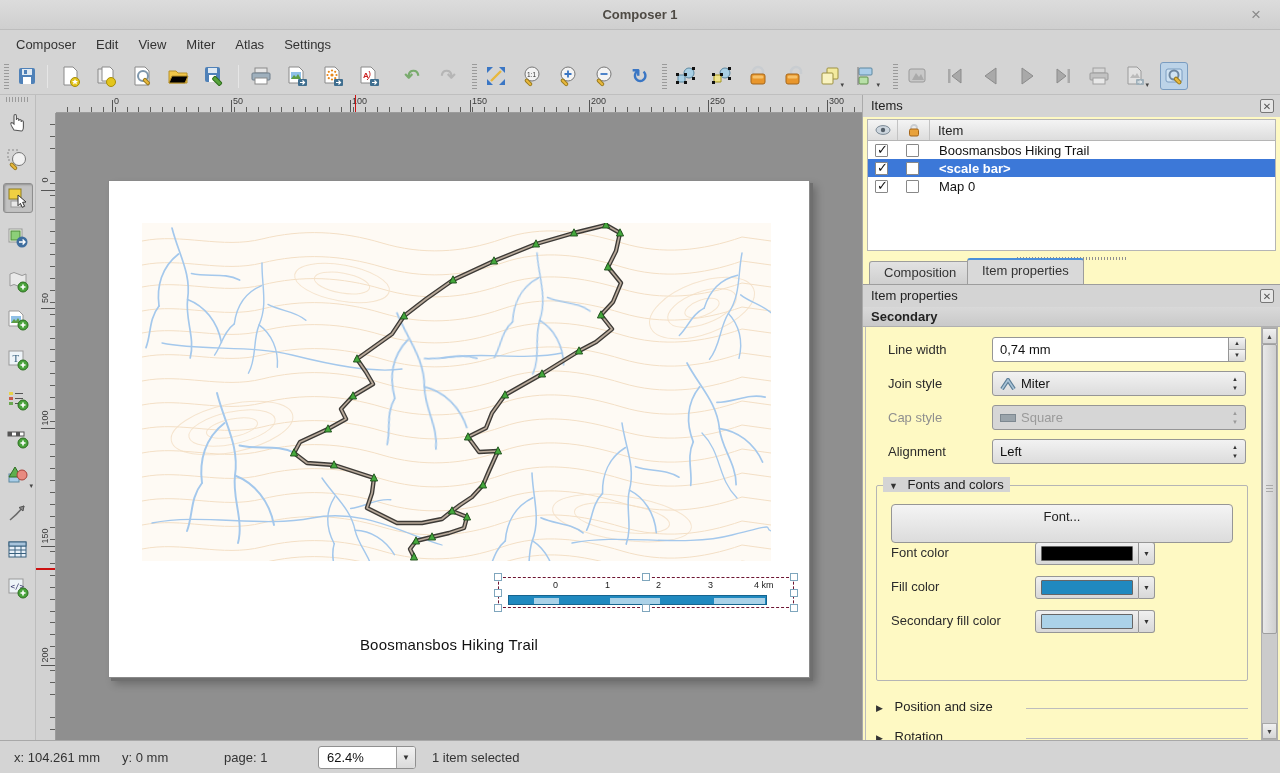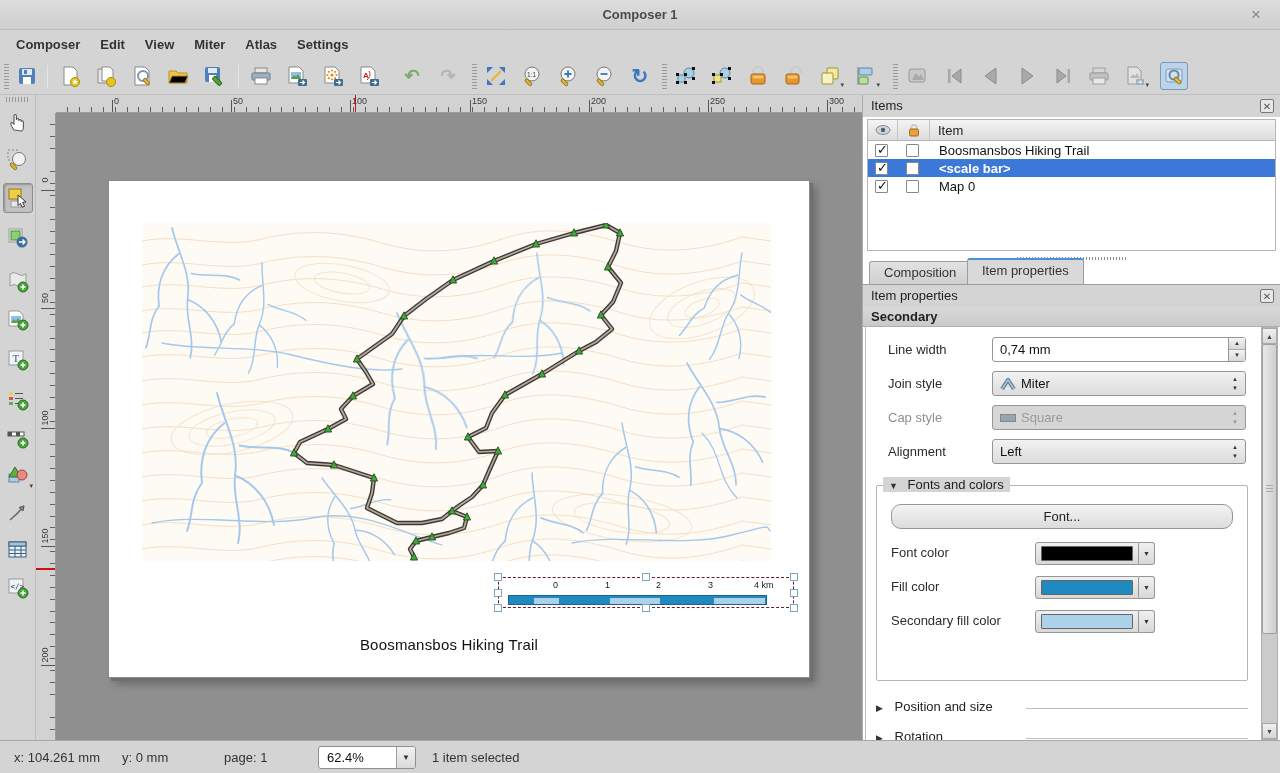--- a/index.html
+++ b/index.html
@@ -8,21 +8,21 @@
     background:#d4d4d4; }
   
   #titlebar { position:absolute; left:0; top:0; width:1280px; height:30px;
     background:linear-gradient(#dcdcdc,#cfcfcf); border-bottom:1px solid #bdbdbd; }
   #titlebar .title { position:absolute; left:0; right:0; top:7px; text-align:center;
     font-weight:bold; color:#4e4a44; }
   #titlebar .wclose { position:absolute; right:14px; top:5px; width:20px; height:20px;
     color:#8a8a8a; font-size:17px; line-height:20px; text-align:center; cursor:default; }
   
   #menubar { position:absolute; left:0; top:30px; width:1280px; height:28px;
-    background:#d4d4d4; display:flex; align-items:center; padding-left:6px;font-weight:bold; }
+    background:#d4d4d4; display:flex; align-items:center; padding-left:6px; }
   #menubar .mitem { padding:4px 10px; color:#333; }
   
   #toolbar { position:absolute; left:0; top:58px; width:1280px; height:37px;
     background:#d4d4d4; border-bottom:1px solid #bfbfbf; }
   .tbtn { position:absolute; top:4px; width:28px; height:28px; border-radius:3px;
     display:flex; align-items:center; justify-content:center; }
   .tbtn svg { display:block; }
   .tsep { position:absolute; top:7px; width:1px; height:23px; background:#b3b3b3;
     border-right:1px solid #e6e6e6; }
   .thandle { position:absolute; top:6px; width:5px; height:25px;
@@ -69,21 +69,21 @@
   
   #sbitem { position:absolute; left:389px; top:396px; width:296px; height:31px;
     border:1px dashed #6e1532; background:transparent; }
   .handle { position:absolute; width:8px; height:8px; background:#fff; border:1px solid #7fa6bd; }
   #sblabels span { position:absolute; top:2px; font-size:9px; color:#1a1a1a; }
   #sbbar { position:absolute; left:9px; top:17px; width:259px; height:10px;
     border:1px solid #16648f; }
   .sbseg { position:absolute; top:2px; height:6px; }
   
   #rightpanel { position:absolute; left:862px; top:95px; width:418px; height:645px;
-    background:#ffffff; border-left:1px solid #aaaaaa; }
+    background:#fef9c3; border-left:1px solid #aaaaaa; }
   .ptitle { height:22px; line-height:22px; padding-left:8px; color:#222;
     background:#d4d4d4; position:relative; }
   .pclose { position:absolute; right:6px; top:4px; width:14px; height:14px;
     border:1px solid #777; border-radius:2px; font-size:10px; line-height:13px;
     text-align:center; color:#555; background:#e7e7e7; }
   #itemshead { position:absolute; left:4px; top:24px; right:4px; height:22px;
     background:linear-gradient(#f4f4f4,#dddddd); border:1px solid #b5b5b5;
     display:flex; align-items:center; }
   #itemshead .col { border-right:1px solid #c3c3c3; height:100%; display:flex;
     align-items:center; justify-content:center; }
@@ -132,22 +132,22 @@
     color:#333; line-height:9px; text-align:center; }
   .fctl.disabled .updown { color:#9a9a9a; }
   .joinicon { width:16px; height:12px; margin-right:5px; }
   .capicon { width:16px; height:8px; background:#9aa4ab; border:1px solid #7d8890;
     margin-right:5px; }
   .group { position:absolute; left:10px; right:12px; border:1px solid #b5b5b5;
     border-radius:2px; }
   .ghead { position:absolute; left:6px; top:-9px; background:#d4d4d4; padding:0 6px;
     color:#222; }
   .ghead .tri { font-size:9px; margin-right:6px; color:#333; }
-  .bigbtn { position:absolute; left:14px; right:14px; height:25px;
-    border:1px solid #969696; border-radius:10px;
+  .bigbtn { position:absolute; left:14px; right:14px; height:39px;
+    border:1px solid #969696; border-radius:4px;
     background:linear-gradient(#f4f4f4,#dcdcdc); text-align:center; line-height:24px;
     color:#222; }
   .crow { position:absolute; left:0; width:100%; height:24px; }
   .crow .flabel { left:14px; top:3px; }
   .swatchbtn { position:absolute; left:158px; top:0; width:104px; height:23px;
     border:1px solid #969696; border-radius:3px 0 0 3px; background:linear-gradient(#f0f0f0,#d8d8d8);
     display:flex; align-items:center; justify-content:center; }
   .swatch { width:92px; height:15px; border:1px solid #666; border-radius:1px; }
   .swarrow { position:absolute; left:262px; top:0; width:16px; height:23px;
     border:1px solid #969696; border-left:none; border-radius:0 3px 3px 0;

